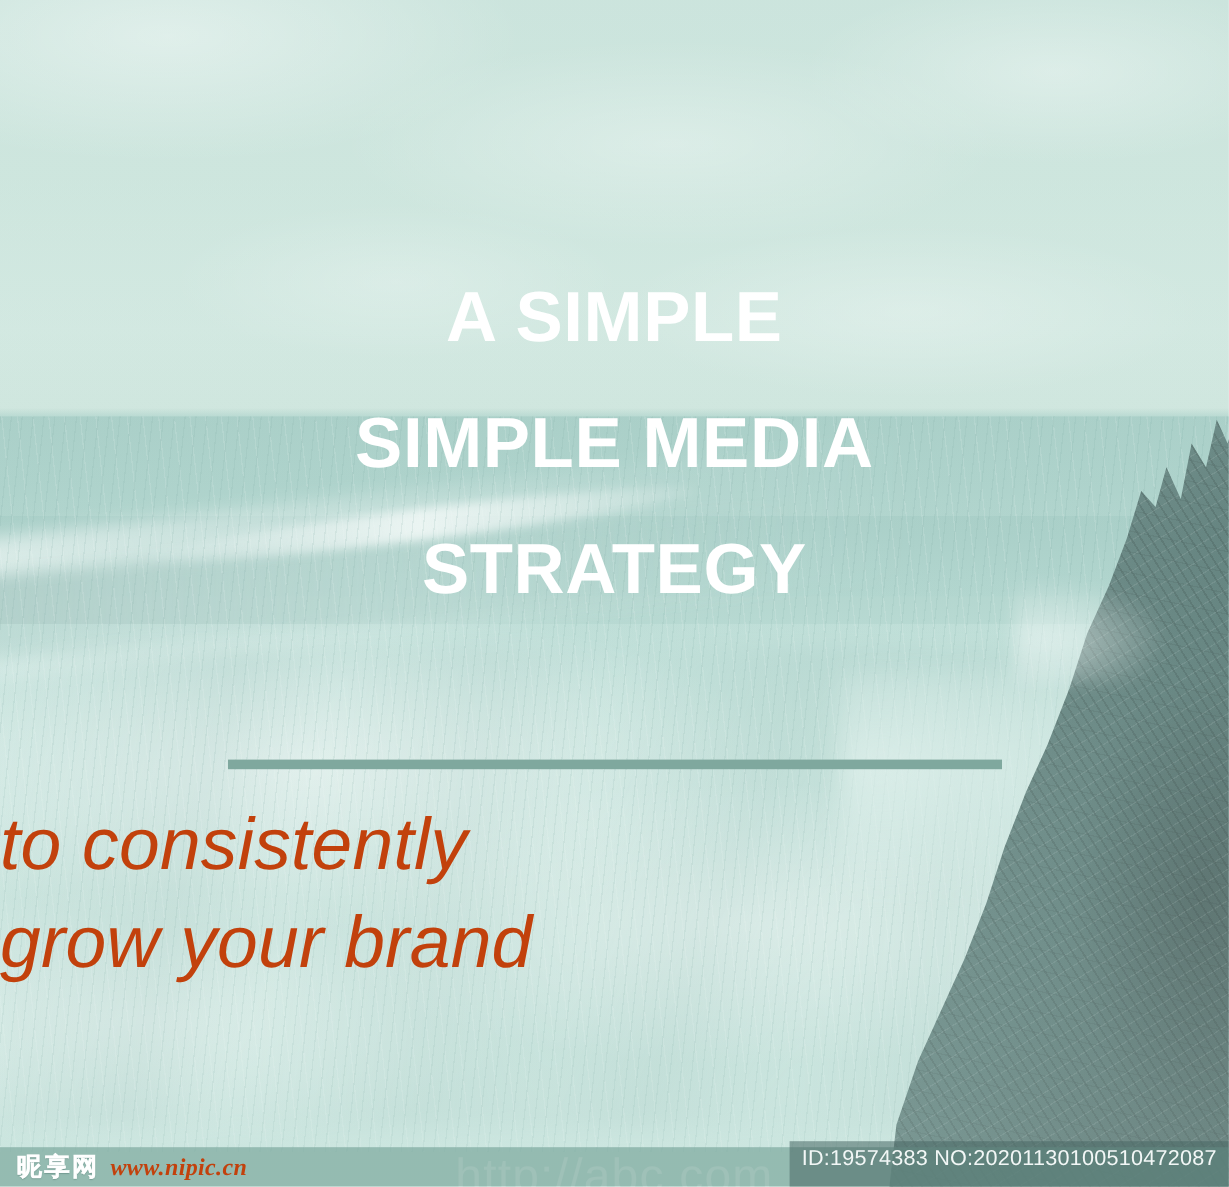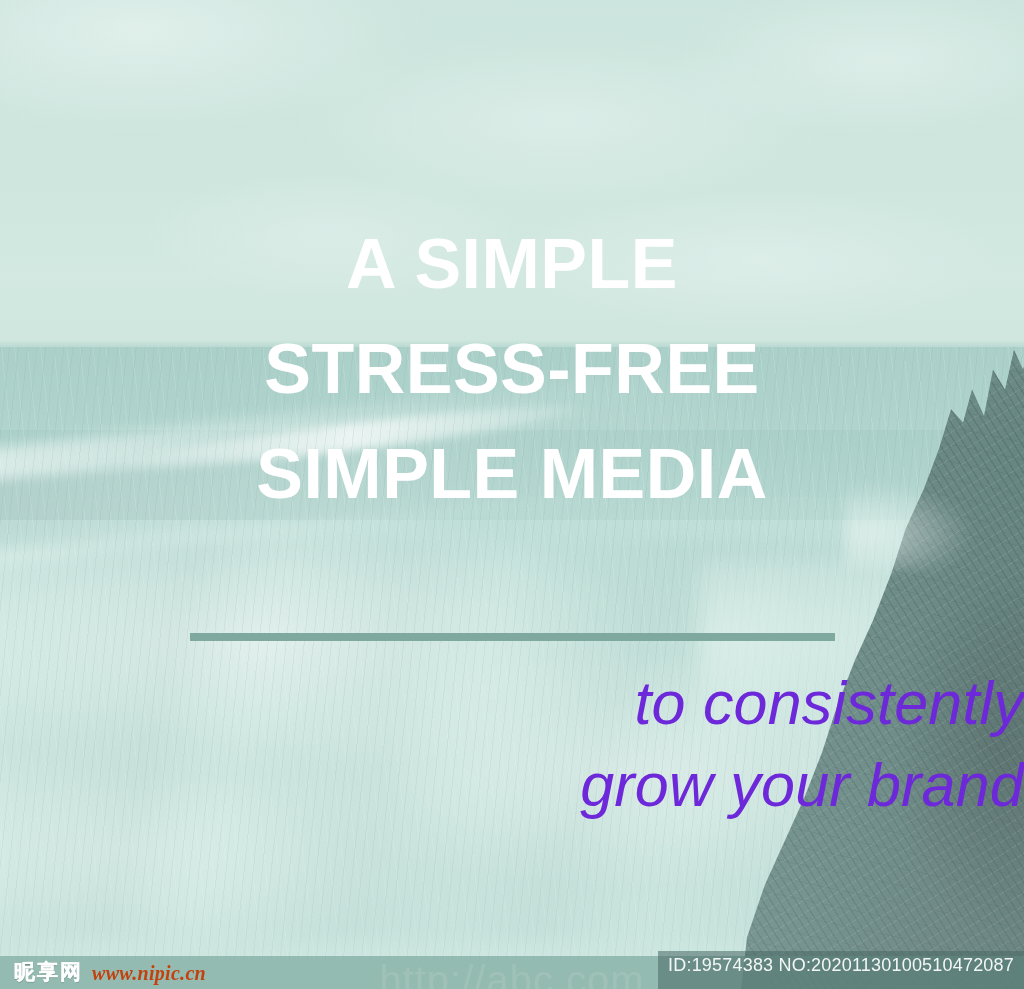--- a/index.html
+++ b/index.html
@@ -231,42 +231,42 @@
 
   .headline {
     position: absolute;
     left: 0;
     top: 212px;
     width: 1024px;
     text-align: center;
     color: #ffffff;
     font-family: "Liberation Sans", sans-serif;
     font-weight: 700;
-    font-size: 70px;
+    font-size: 59px;
     line-height: 105px;
     letter-spacing: 0.5px;
   }
   .headline .hl-line { display: block; white-space: nowrap; }
 
   .rule {
     position: absolute;
     left: 190px;
     top: 633px;
     width: 645px;
     height: 8px;
     background: #7fa89e;
   }
 
   .subhead {
     position: absolute;
     left: 0;
     top: 662px;
     width: 1024px;
-    text-align: right;
-    color: #6d28d9;
+    text-align: left;
+    color: #c2410c;
     font-family: "Liberation Sans", sans-serif;
     font-style: italic;
     font-weight: 300;
     font-size: 61px;
     line-height: 82px;
     letter-spacing: 0.2px;
   }
   .subhead .sub-line { display: block; white-space: nowrap; }
 
   
@@ -353,22 +353,22 @@
     <div class="cliff-shade"></div>
     <div class="cliff-tex"></div>
     <div class="spray"></div>
     <div class="wash"></div>
   </div>
 
   <div class="content">
 
     <div class="headline">
       <span class="hl-line">A SIMPLE</span>
-      <span class="hl-line">STRESS-FREE</span>
       <span class="hl-line">SIMPLE MEDIA</span>
+      <span class="hl-line">STRATEGY</span>
     </div>
 
     <div class="rule"></div>
 
     <div class="subhead">
       <span class="sub-line">to consistently</span>
       <span class="sub-line">grow your brand</span>
     </div>
 
     <div class="bg-url">http://abc.com</div>

